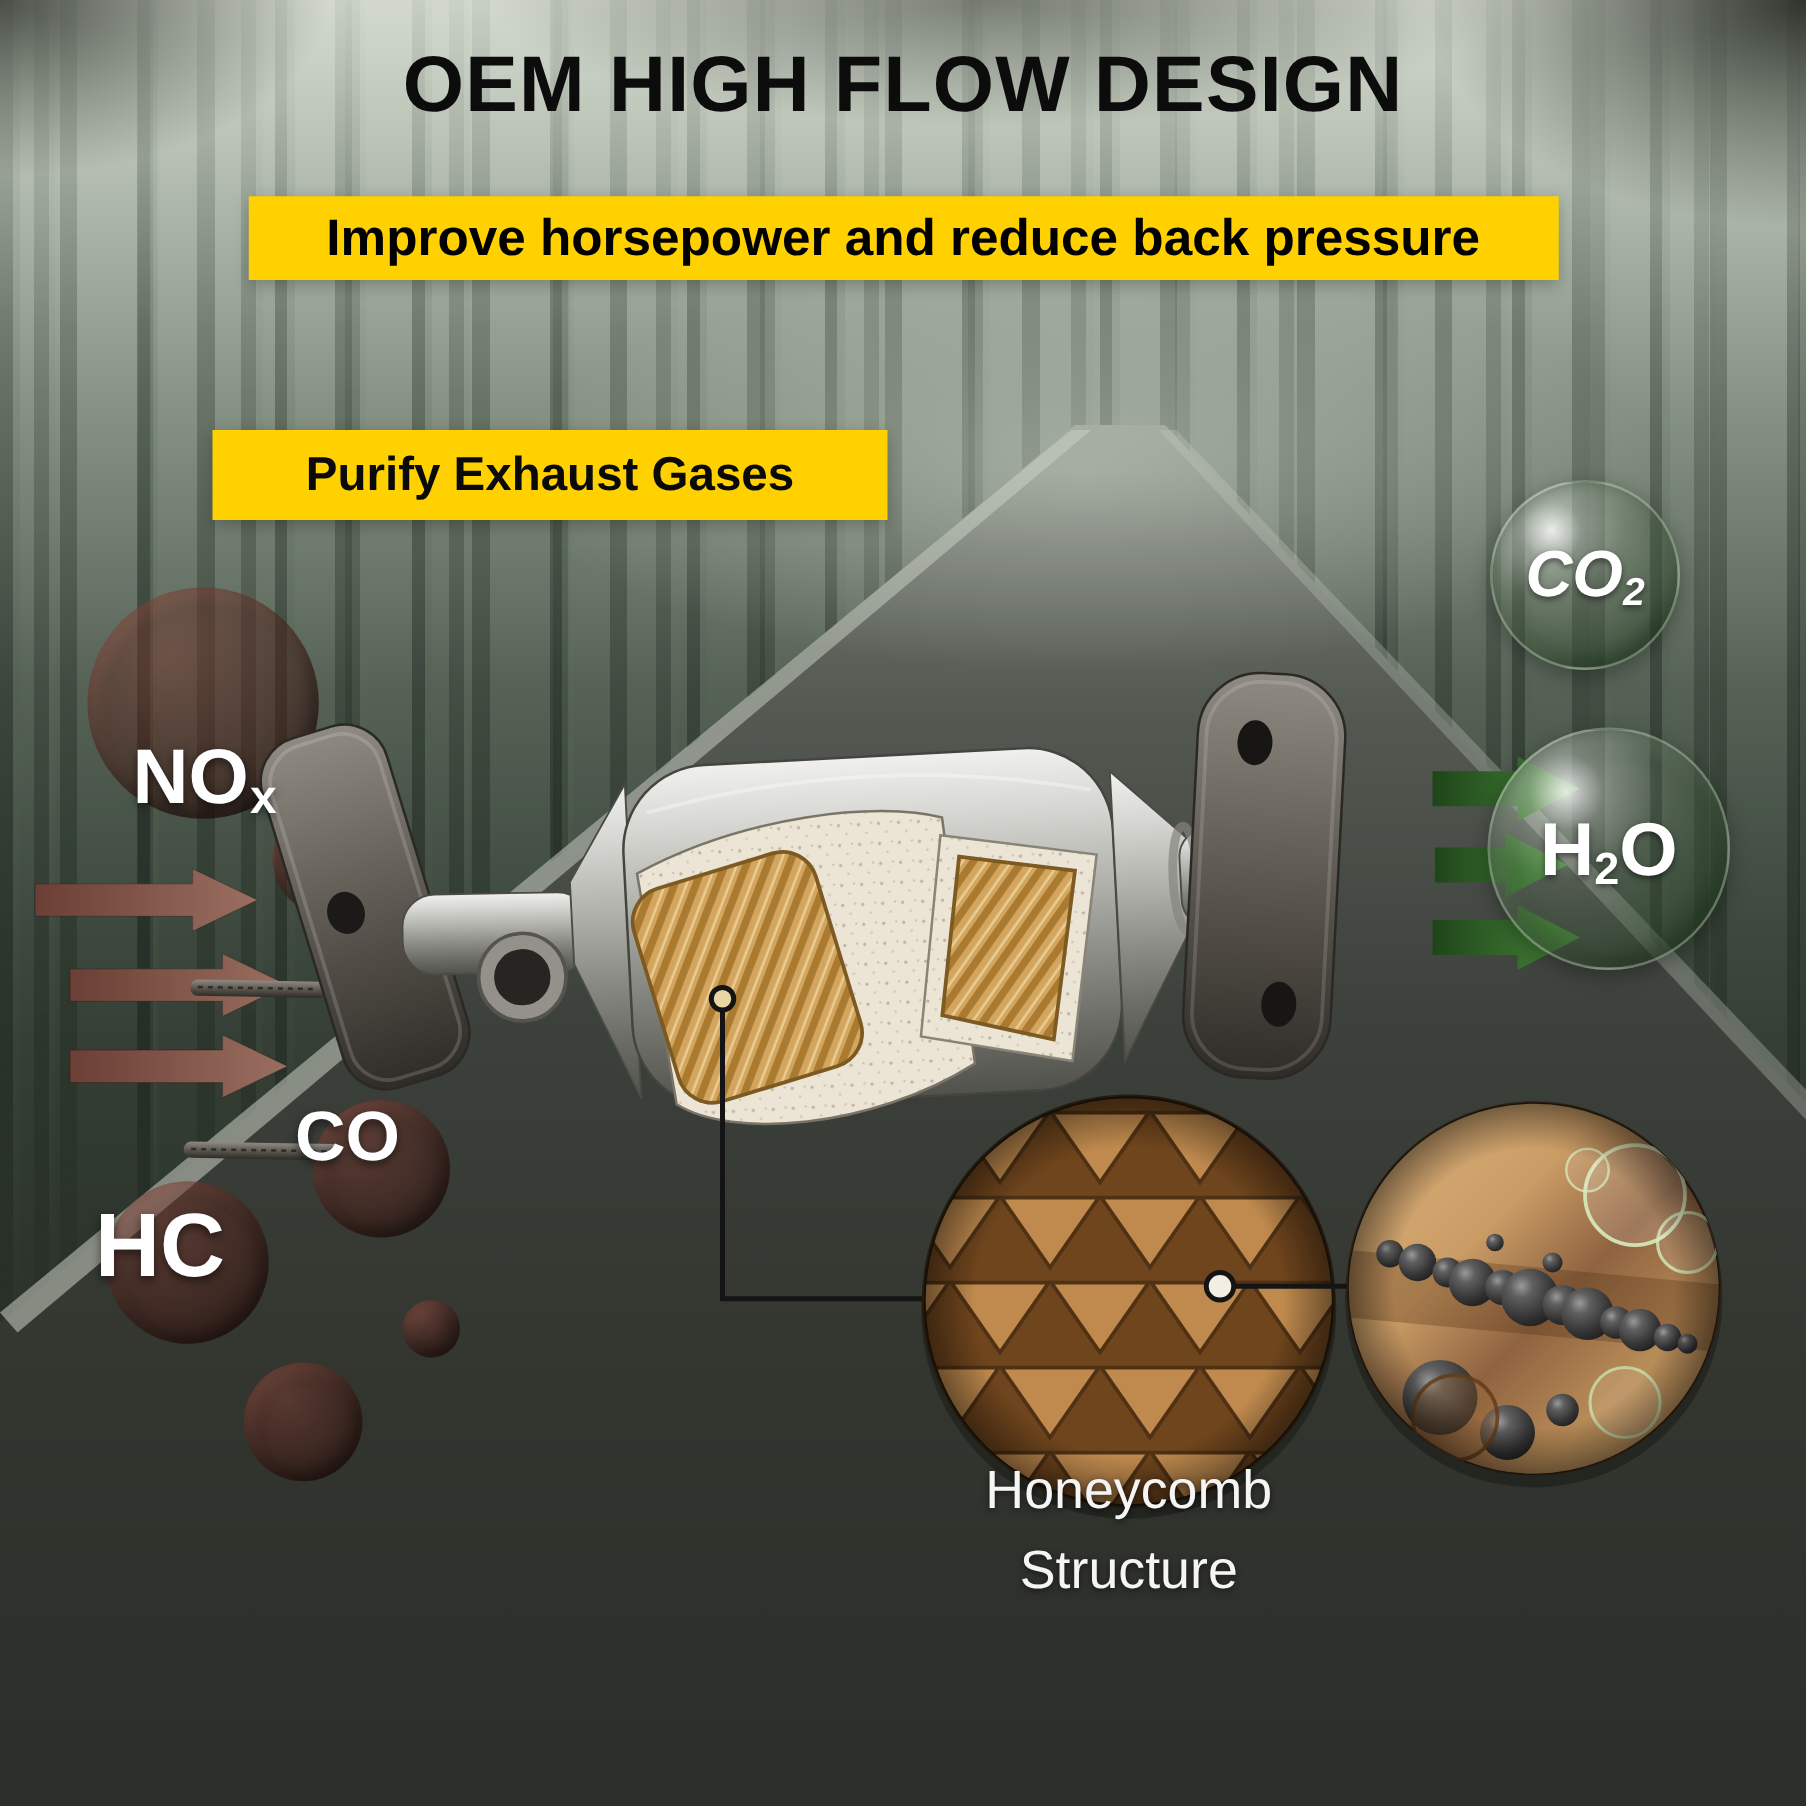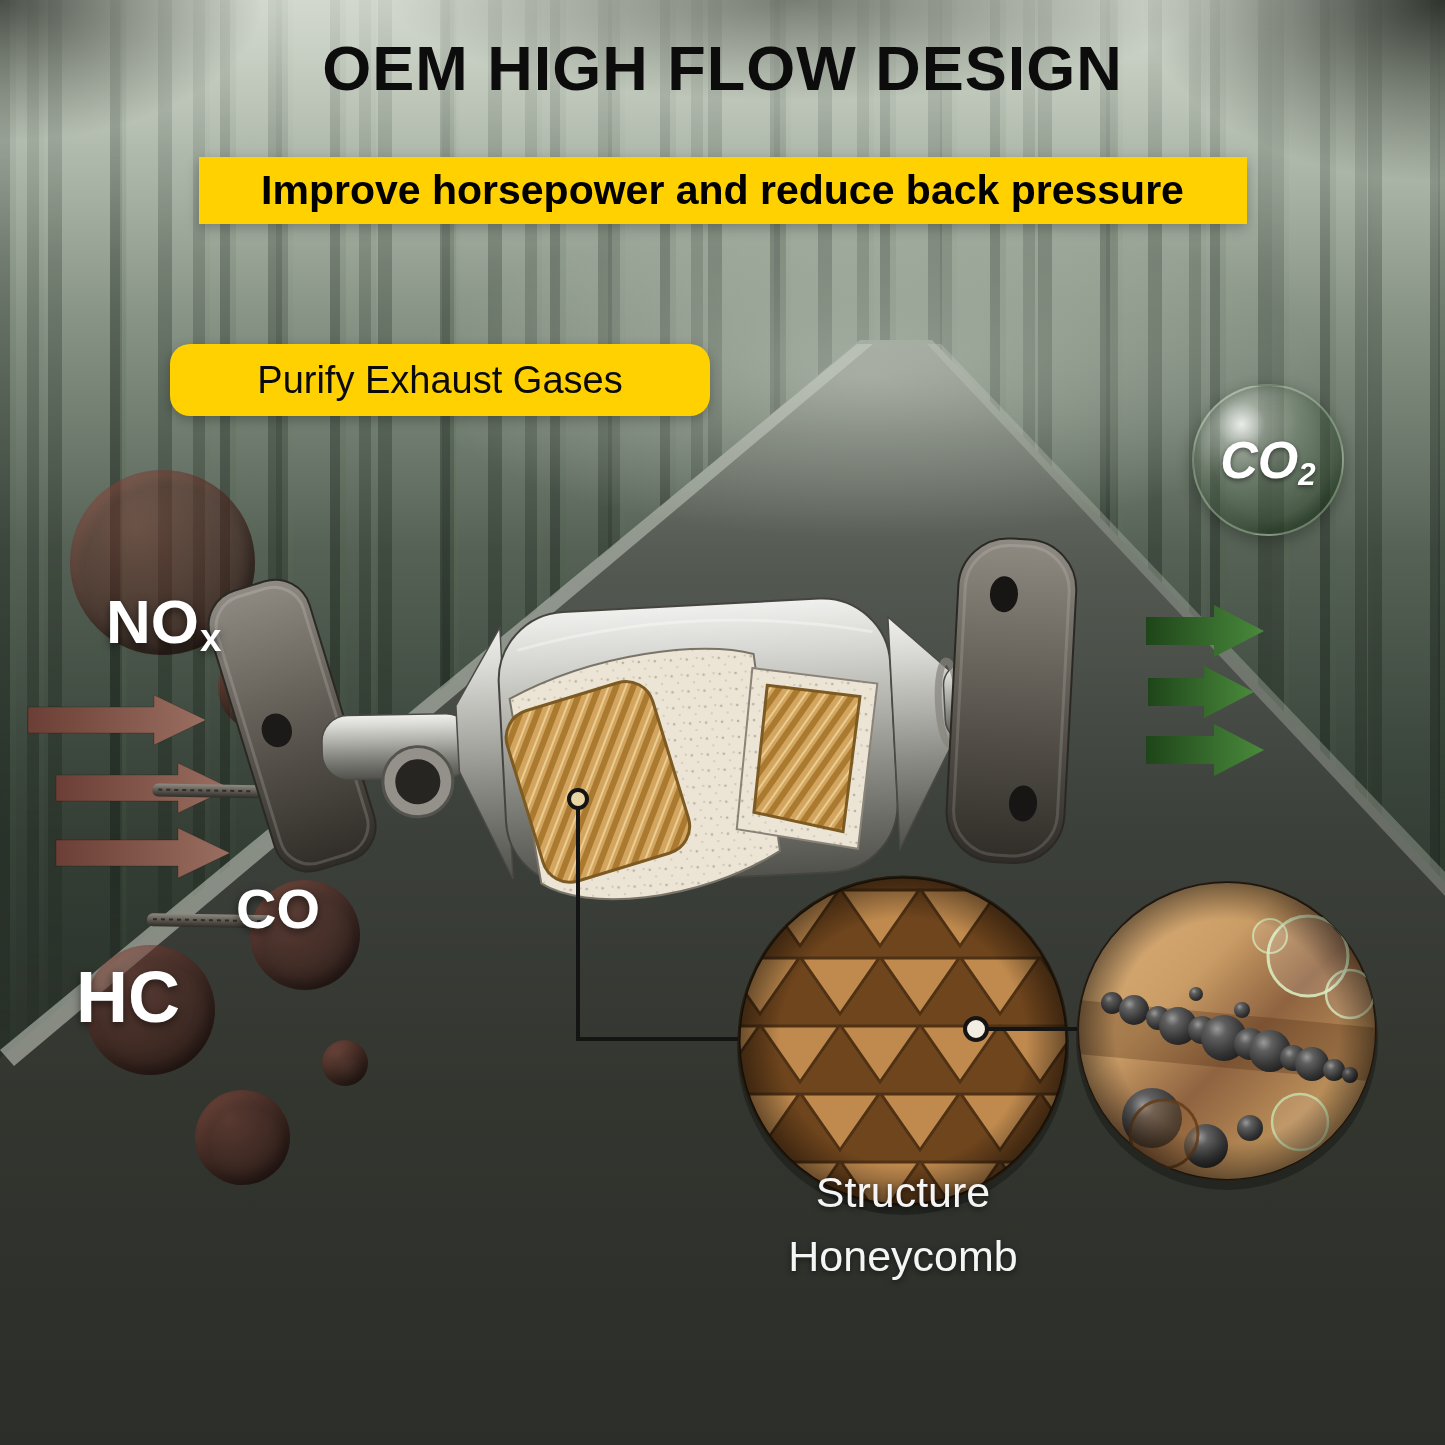--- a/index.html
+++ b/index.html
@@ -37,22 +37,22 @@
     background:radial-gradient(circle at 35% 30%, rgba(125,62,52,.5), rgba(72,26,20,.48) 55%, rgba(40,10,8,.58) 85%);
     box-shadow:inset -5px -7px 14px rgba(0,0,0,.4), inset 5px 7px 12px rgba(255,150,130,.14);}
   
   .title{position:absolute;top:32px;left:0;right:0;z-index:3;margin:0;text-align:center;
     font-size:63px;font-weight:900;letter-spacing:1px;color:#0c0c0c;}
   .banner{position:absolute;top:121px;left:50%;transform:translateX(-50%);z-index:3;
     width:1048px;height:67px;display:flex;align-items:center;justify-content:center;
     background:var(--accent-yellow,#FFD100);color:#000;font-size:41px;font-weight:700;
     box-shadow:0 4px 12px rgba(0,0,0,.25);margin-top:36px;}
   .purify{position:absolute;top:344px;left:170px;z-index:3;width:540px;height:72px;
-    display:flex;align-items:center;justify-content:center;border-radius:20px;
-    background:var(--accent-yellow,#FFD100);color:#0a0a0a;font-size:38px;font-weight:400;
+    display:flex;align-items:center;justify-content:center;border-radius:0;
+    background:var(--accent-yellow,#FFD100);color:#0a0a0a;font-size:38px;font-weight:700;
     box-shadow:0 4px 12px rgba(0,0,0,.25);}
   
   .gas-label{position:absolute;z-index:3;color:#fff;font-weight:800;
     text-shadow:0 3px 8px rgba(0,0,0,.55);}
   .gas-label .sub{font-size:.62em;position:relative;top:.2em;margin-left:1px;}
   .nox{left:106px;top:566px;font-size:62px;margin-top:20px;}
   .co{left:236px;top:876px;font-size:56px;}
   .hc{left:76px;top:956px;font-size:72px;}
   
   .bubble{position:absolute;z-index:3;border-radius:50%;display:flex;align-items:center;justify-content:center;
@@ -254,18 +254,21 @@
   <div class="gas-label co">
     <span>CO</span><span class="sub"></span><span></span>
   </div>
   <div class="gas-label hc">
     <span>HC</span><span class="sub"></span><span></span>
   </div>
 
   <div class="bubble co2">
     <span><span>CO</span><span class="sub">2</span><span></span></span>
   </div>
+  <div class="bubble h2o">
+    <span><span>H</span><span class="sub">2</span><span>O</span></span>
+  </div>
 
   <div class="caption">
+    <div>Honeycomb</div>
     <div>Structure</div>
-    <div>Honeycomb</div>
   </div>
 </div>
 
 </body></html>

